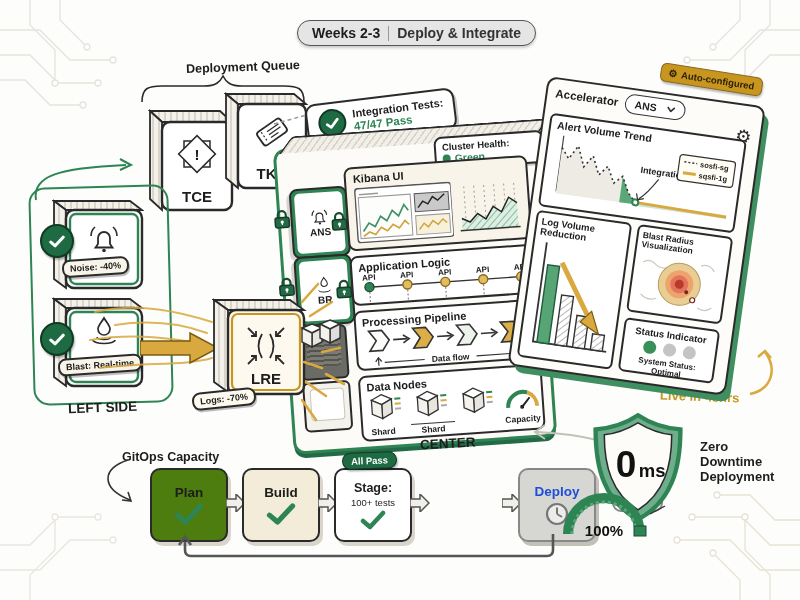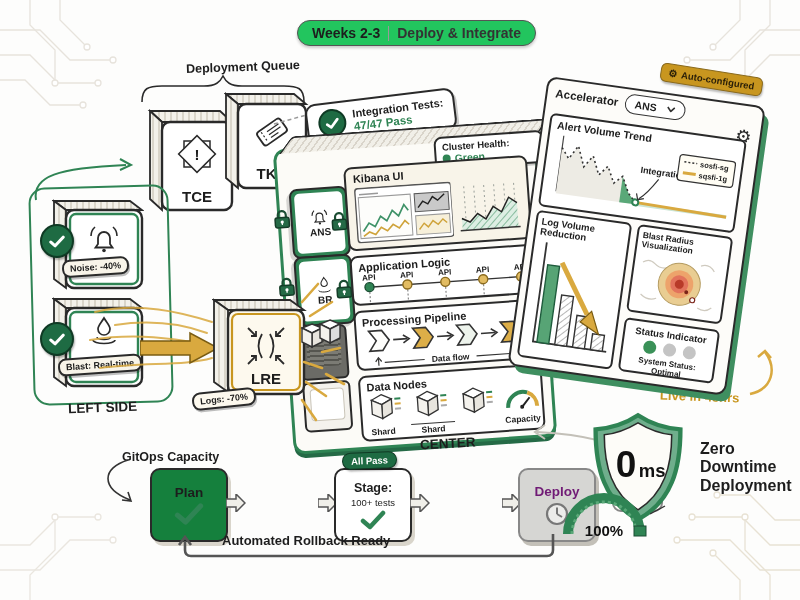--- a/index.html
+++ b/index.html
@@ -92,21 +92,21 @@
         <circle cx="83" cy="105" r="3" fill="#fff"></circle>
     <path d="M30,0 V25 L55,50 V80"></path>
         <circle cx="55" cy="83" r="3" fill="#fff"></circle>
     <path d="M60,0 V20 L85,45"></path>
         <circle cx="87" cy="47" r="3" fill="#fff"></circle>
   </g>
 </svg>
 
 <div class="abs" style="left:516px;top:118px;width:64px;height:268px;background:#e3f0e7;border-radius:38px;transform:rotate(6deg);opacity:.85"></div>
 
-<div class="abs" style="left:297px;top:20px;display:flex;align-items:center;gap:8px;border:1.5px solid #555;border-radius:14px;background:#22c55e;padding:4px 14px;box-shadow:0 2px 3px rgba(0,0,0,.2)">
+<div class="abs" style="left:297px;top:20px;display:flex;align-items:center;gap:8px;border:1.5px solid #555;border-radius:14px;background:#e5e5e5;padding:4px 14px;box-shadow:0 2px 3px rgba(0,0,0,.2)">
   <span class="bold" style="font-size:14px">Weeks 2-3</span>
   <span style="width:1px;height:15px;background:#999"></span>
   <span style="font-size:14px;font-weight:bold;color:#333">Deploy &amp; Integrate</span>
 </div>
 
 <div class="abs bold" style="left:186px;top:60px;font-size:12.5px;transform:rotate(-2deg)">Deployment Queue</div>
 <svg class="abs" style="left:138px;top:74px" width="170" height="30">
   <path d="M4,28 C4,14 10,12 24,12 L66,12 C78,12 82,8 85,2 C88,8 92,12 104,12 L146,12 C160,12 166,14 166,28" stroke="#2a2a2a" stroke-width="1.6" fill="none"></path>
 </svg>
 
@@ -536,77 +536,82 @@
   <path d="M5,46 C28,41 32,20 20,4" stroke="#d9a93f" stroke-width="2.5" fill="none"></path>
   <polyline points="13,9 20,3 26,10" fill="none" stroke="#d9a93f" stroke-width="2.5"></polyline>
 </svg>
 
 <div class="abs bold" style="left:122px;top:450px;font-size:12.5px">GitOps Capacity</div>
 <svg class="abs" style="left:98px;top:458px" width="52" height="50">
   <path d="M30,2 C4,10 2,30 32,42" stroke="#333" stroke-width="1.6" fill="none"></path>
   <polyline points="24,42 33,43 30,34" fill="none" stroke="#333" stroke-width="1.6"></polyline>
 </svg>
 
-<div class="step" style="left:150px;top:468px;background:#15803d">
+<div class="step" style="left:150px;top:468px;background:#4d7c0f">
   <span class="lbl">Plan</span>
   <svg width="30" height="24" viewBox="0 0 26 20">
         <path d="M3,11 L10,17 L23,3" stroke="#2f8454" stroke-width="4.5" fill="none" stroke-linecap="round" stroke-linejoin="round"></path>
       </svg>
 </div>
 <svg class="abs" style="left:226px;top:494px" width="20" height="18">
       <polygon points="0,5 10,5 10,0 19,9 10,18 10,13 0,13" fill="#f0efe9" stroke="#555" stroke-width="1.5"></polygon>
     </svg>
+<div class="step" style="left:242px;top:468px;background:#f3ecd8">
+  <span class="lbl">Build</span>
+  <svg width="30" height="24" viewBox="0 0 26 20">
+        <path d="M3,11 L10,17 L23,3" stroke="#2f8454" stroke-width="4.5" fill="none" stroke-linecap="round" stroke-linejoin="round"></path>
+      </svg>
+</div>
 <svg class="abs" style="left:318px;top:494px" width="20" height="18">
       <polygon points="0,5 10,5 10,0 19,9 10,18 10,13 0,13" fill="#f0efe9" stroke="#555" stroke-width="1.5"></polygon>
     </svg>
 <div class="step" style="left:334px;top:468px;background:#fff">
   <span style="font-size:12.5px;font-weight:bold">Stage:</span>
   <span style="font-size:9.5px">100+ tests</span>
   <svg width="26" height="20" viewBox="0 0 26 20">
         <path d="M3,11 L10,17 L23,3" stroke="#2f8454" stroke-width="4.5" fill="none" stroke-linecap="round" stroke-linejoin="round"></path>
       </svg>
 </div>
 <div class="abs" style="left:342px;top:452px;background:#1e6b43;border:1.5px solid #0f3a24;border-radius:9px;color:#fff;font-size:9.5px;font-weight:bold;padding:2px 8px;transform:rotate(-2deg);z-index:6;box-shadow:1px 2px 2px rgba(0,0,0,.3)">All Pass</div>
 <svg class="abs" style="left:410px;top:494px" width="20" height="18">
       <polygon points="0,5 10,5 10,0 19,9 10,18 10,13 0,13" fill="#f0efe9" stroke="#555" stroke-width="1.5"></polygon>
     </svg>
 <svg class="abs" style="left:502px;top:494px" width="20" height="18">
       <polygon points="0,5 10,5 10,0 19,9 10,18 10,13 0,13" fill="#f0efe9" stroke="#555" stroke-width="1.5"></polygon>
     </svg>
 <div class="step" style="left:518px;top:468px;background:#d6d6d3;border-color:#888;box-shadow:3px 4px 0 #c3c0b8">
-  <span class="lbl" style="color:#701a75">Deploy</span>
+  <span class="lbl" style="color:#1d4ed8">Deploy</span>
   <svg width="26" height="26" viewBox="0 0 26 26">
     <circle cx="13" cy="13" r="10" fill="#ececea" stroke="#777" stroke-width="2.2"></circle>
     <line x1="13" y1="13" x2="13" y2="6.5" stroke="#777" stroke-width="2"></line>
     <line x1="13" y1="13" x2="18" y2="16" stroke="#777" stroke-width="2"></line>
   </svg>
 </div>
 <svg class="abs" style="left:594px;top:500px" width="16" height="4">
       <line x1="0" y1="2" x2="16" y2="2" stroke="#999" stroke-width="1.5" stroke-dasharray="3,3"></line>
     </svg>
 <div class="abs bold" style="left:612px;top:492px;border:2px solid #888;border-radius:9px;background:#fbfaf6;padding:2px 8px;font-size:11px;color:#333">v2.1.0</div>
 
 <svg class="abs" style="left:505px;top:420px" width="145" height="78">
   <path d="M120,72 C150,52 140,18 32,12" stroke="#c3c0b8" stroke-width="2" fill="none"></path>
   <polyline points="40,5 30,12 40,19" fill="none" stroke="#c3c0b8" stroke-width="2"></polyline>
 </svg>
 
 <svg class="abs" style="left:160px;top:528px" width="420" height="36">
   <path d="M393,6 L393,22 Q393,28 387,28 L31,28 Q25,28 25,22 L25,13" stroke="#555" stroke-width="2.6" fill="none"></path>
   <polyline points="19,17 25,9 31,17" fill="none" stroke="#555" stroke-width="2.6"></polyline>
 </svg>
-<div class="abs bold" style="left:222px;top:533px;font-size:13px">Automated Rollback Ready</div>
 
 <svg class="abs" style="left:588px;top:412px" width="100" height="112" viewBox="0 0 90 103">
   <path d="M45,3 C57,11 71,15 84,16 C84,52 76,82 45,99 C14,82 6,52 6,16 C19,15 33,11 45,3 Z" fill="#6fae8c" stroke="#2f8454" stroke-width="4"></path>
   <path d="M45,10 C55,16 66,20 76,21 C76,50 69,75 45,90 C21,75 14,50 14,21 C24,20 35,16 45,10 Z" fill="#fdfcf8" stroke="#2a2a2a" stroke-width="1.4"></path>
   <text x="34" y="60" font-size="34" font-weight="bold" text-anchor="middle" fill="#111">0</text>
   <text x="58" y="60" font-size="17" font-weight="bold" text-anchor="middle" fill="#111">ms</text>
 </svg>
-<div class="abs bold" style="left:700px;top:440px;width:92px;font-size:16px;line-height:1.15">Zero Downtime Deployment</div>
+<div class="abs bold" style="left:700px;top:440px;width:92px;font-size:13px;line-height:1.15">Zero Downtime Deployment</div>
 
 <svg class="abs" style="left:558px;top:486px" width="96" height="56">
   <path d="M10,48 A36,36 0 0 1 82,48" stroke="#2f8454" stroke-width="10" fill="none"></path>
   <path d="M14,48 A32,32 0 0 1 78,48" stroke="#5aa878" stroke-width="3" fill="none" stroke-dasharray="3,3"></path>
   <rect x="76" y="40" width="12" height="10" fill="#2f8454" stroke="#1b4d33" stroke-width="1"></rect>
   <text x="46" y="50" font-size="15" font-weight="bold" text-anchor="middle" fill="#111">100%</text>
 </svg>
 <svg class="abs" style="left:650px;top:504px" width="16" height="12">
       <line x1="0" y1="10" x2="15" y2="2" stroke="#333" stroke-width="1.4"></line>
     </svg>

